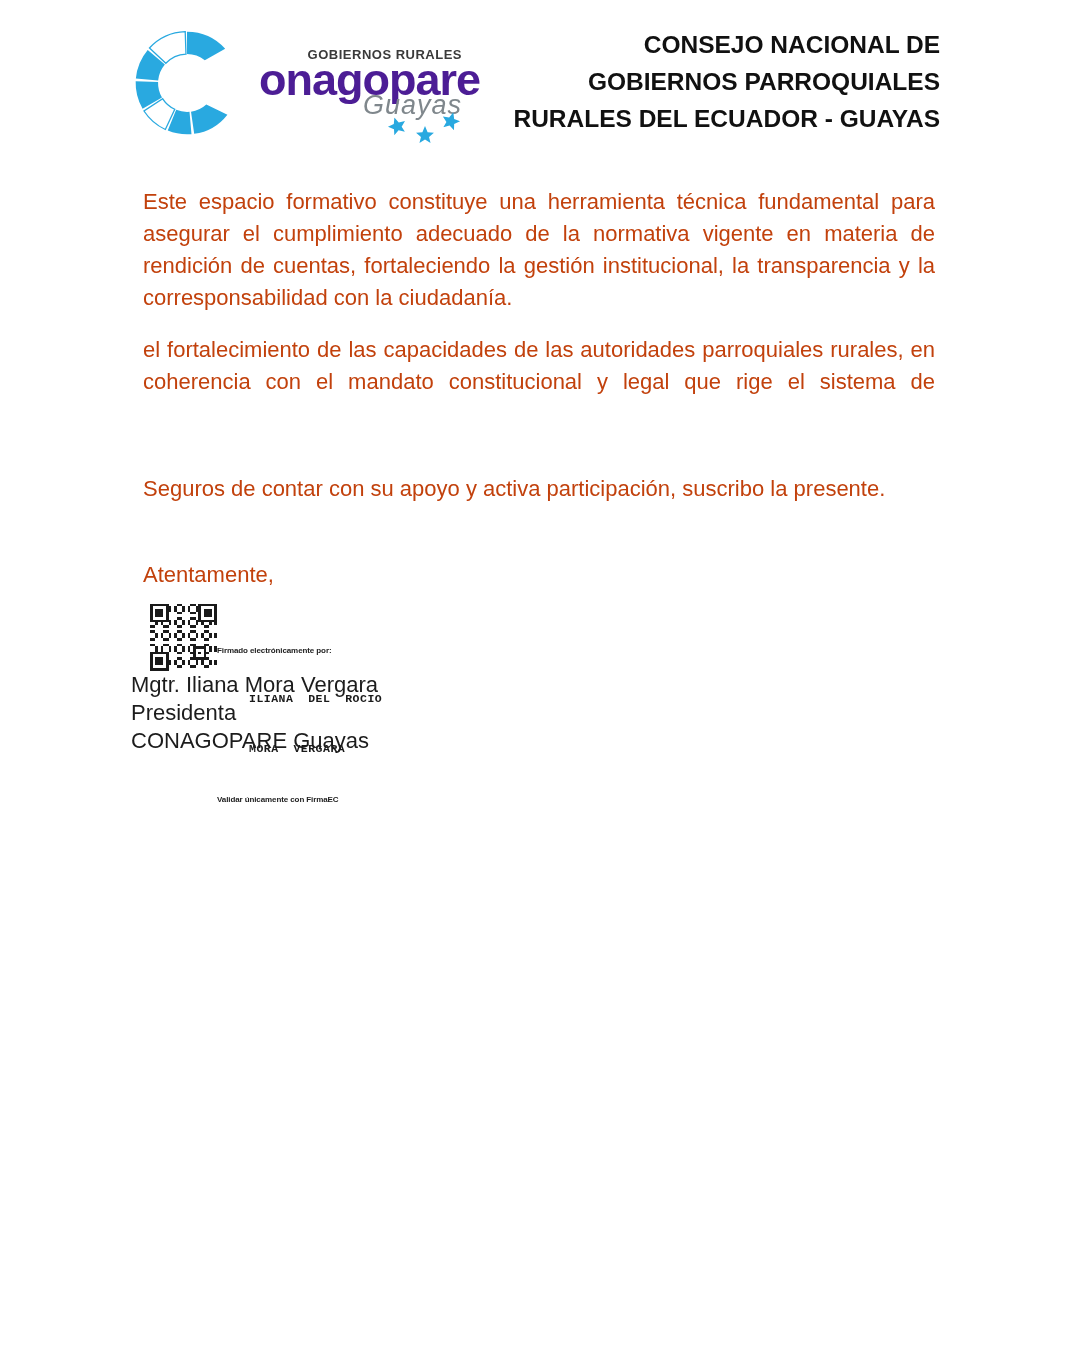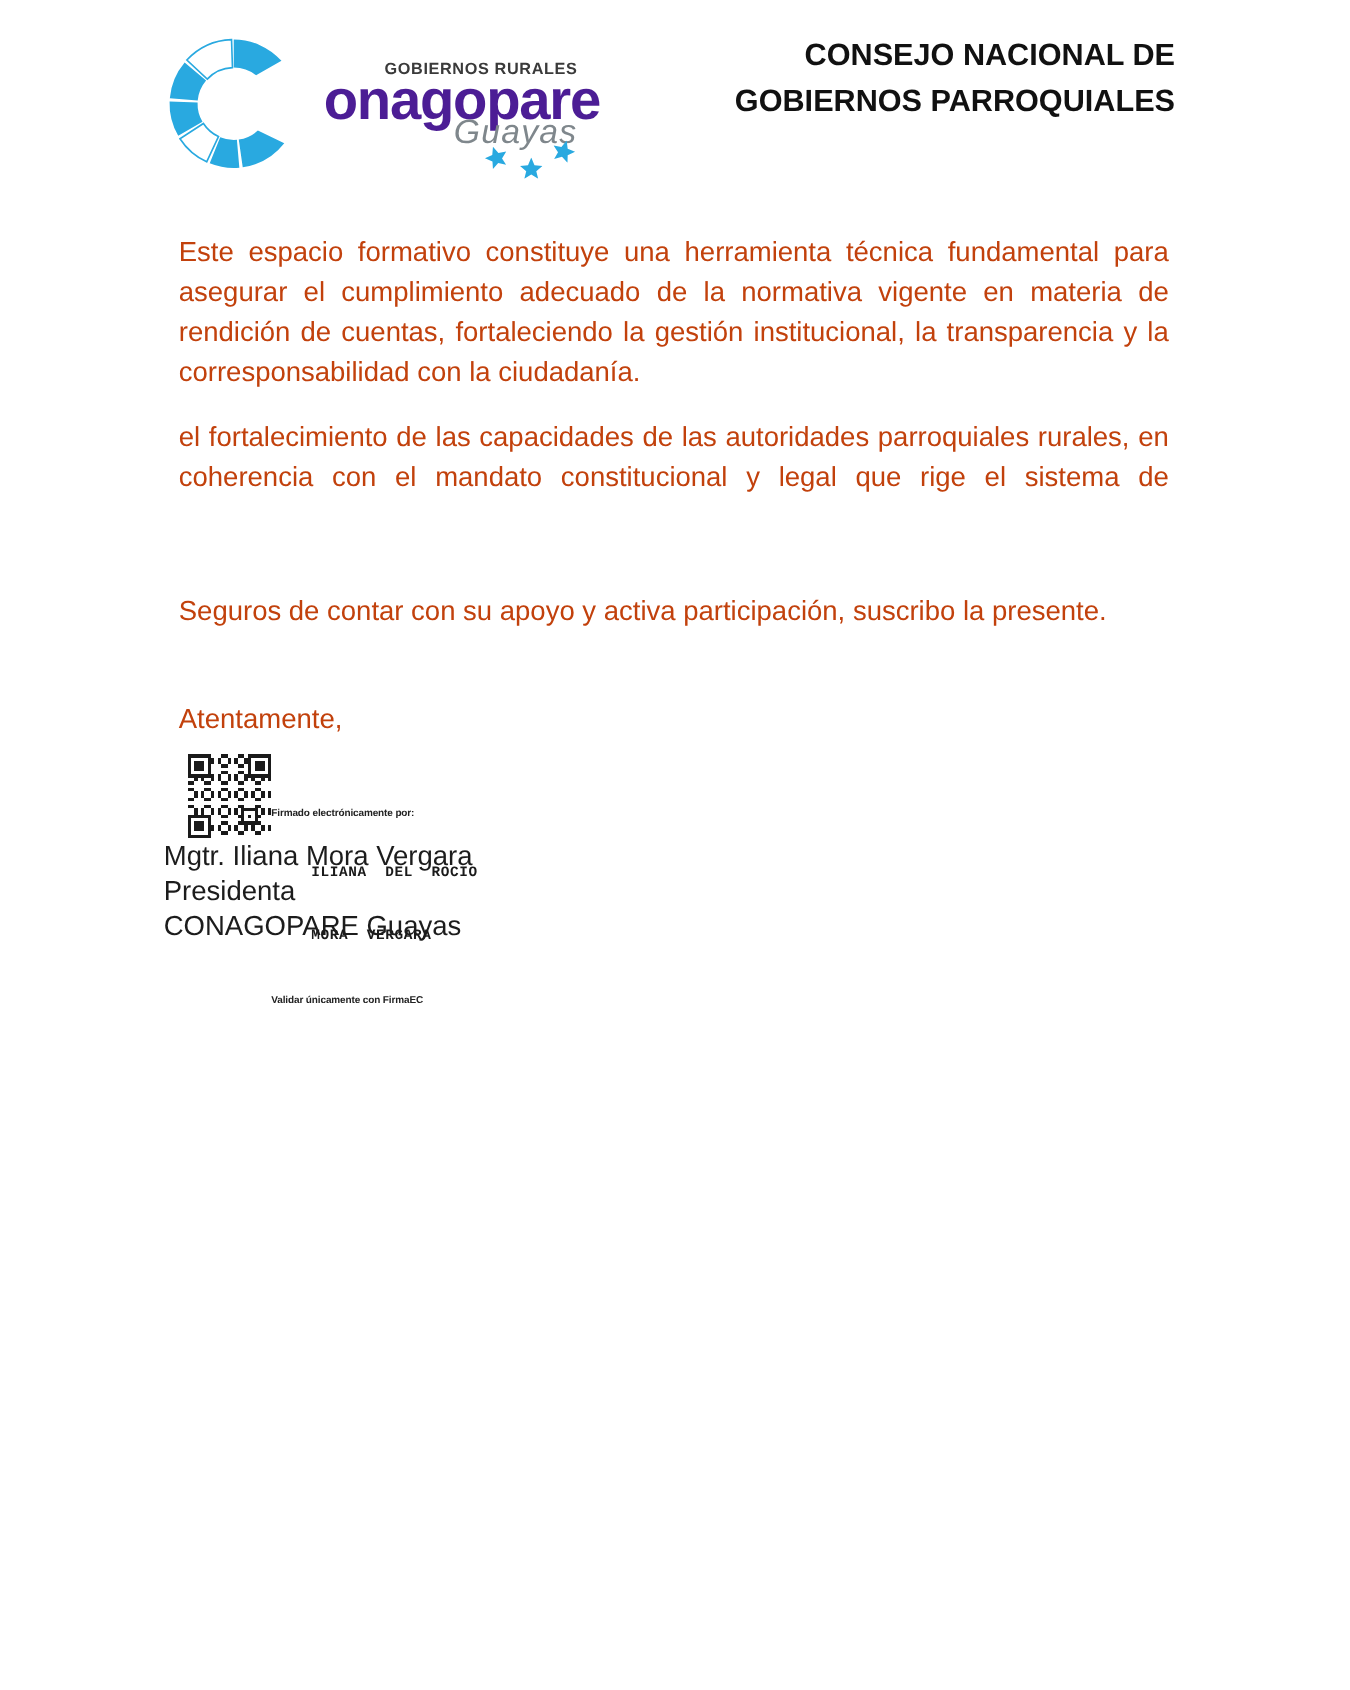--- a/index.html
+++ b/index.html
@@ -101,20 +101,21 @@
   <svg class="star star2" width="18" height="17" viewBox="0 0 20 19">
     <path d="M10,0 L12.9,6.9 20,7.6 14.5,12.4 16.2,19 10,15.2 3.8,19 5.5,12.4 0,7.6 7.1,6.9 Z" fill="#29a9e0"></path>
   </svg>
   <svg class="star star3" width="18" height="17" viewBox="0 0 20 19">
     <path d="M10,0 L12.9,6.9 20,7.6 14.5,12.4 16.2,19 10,15.2 3.8,19 5.5,12.4 0,7.6 7.1,6.9 Z" fill="#29a9e0"></path>
   </svg>
 
   <div class="doc-title">
     <div>CONSEJO NACIONAL DE</div>
     <div>GOBIERNOS PARROQUIALES</div>
+    <div>RURALES DEL ECUADOR - GUAYAS</div>
   </div>
 
   <div class="para p1">
       <div class="jline stretch">Este espacio formativo constituye una herramienta técnica fundamental para</div>
       <div class="jline stretch">asegurar el cumplimiento adecuado de la normativa vigente en materia de</div>
       <div class="jline stretch">rendición de cuentas, fortaleciendo la gestión institucional, la transparencia y la</div>
       <div class="jline">corresponsabilidad con la ciudadanía.</div>
     </div>
   <div class="para p2">
       <div class="jline stretch">el fortalecimiento de las capacidades de las autoridades parroquiales rurales, en</div>

